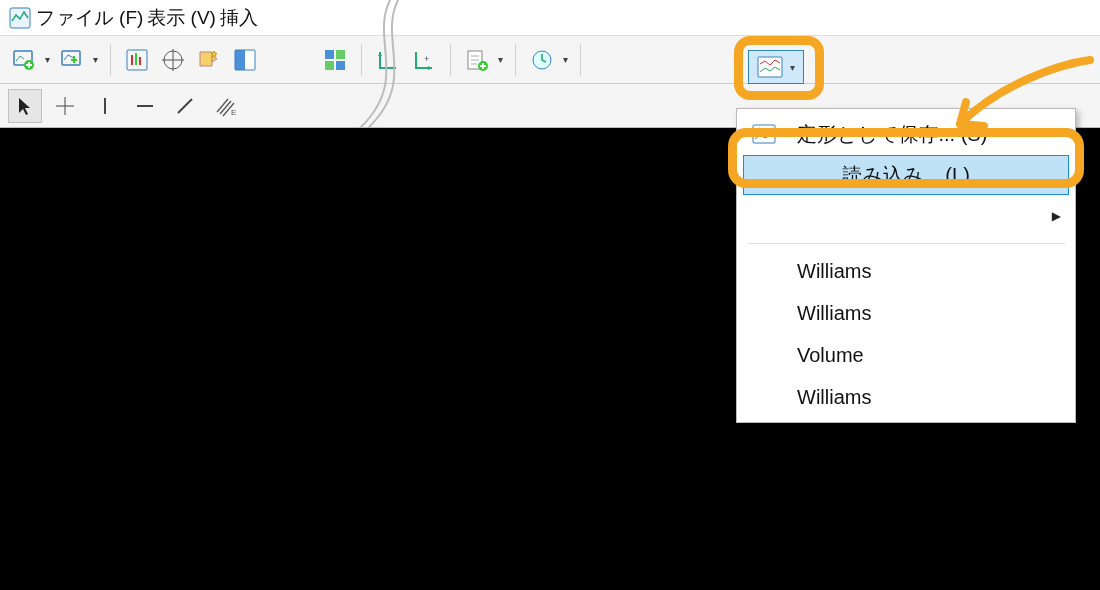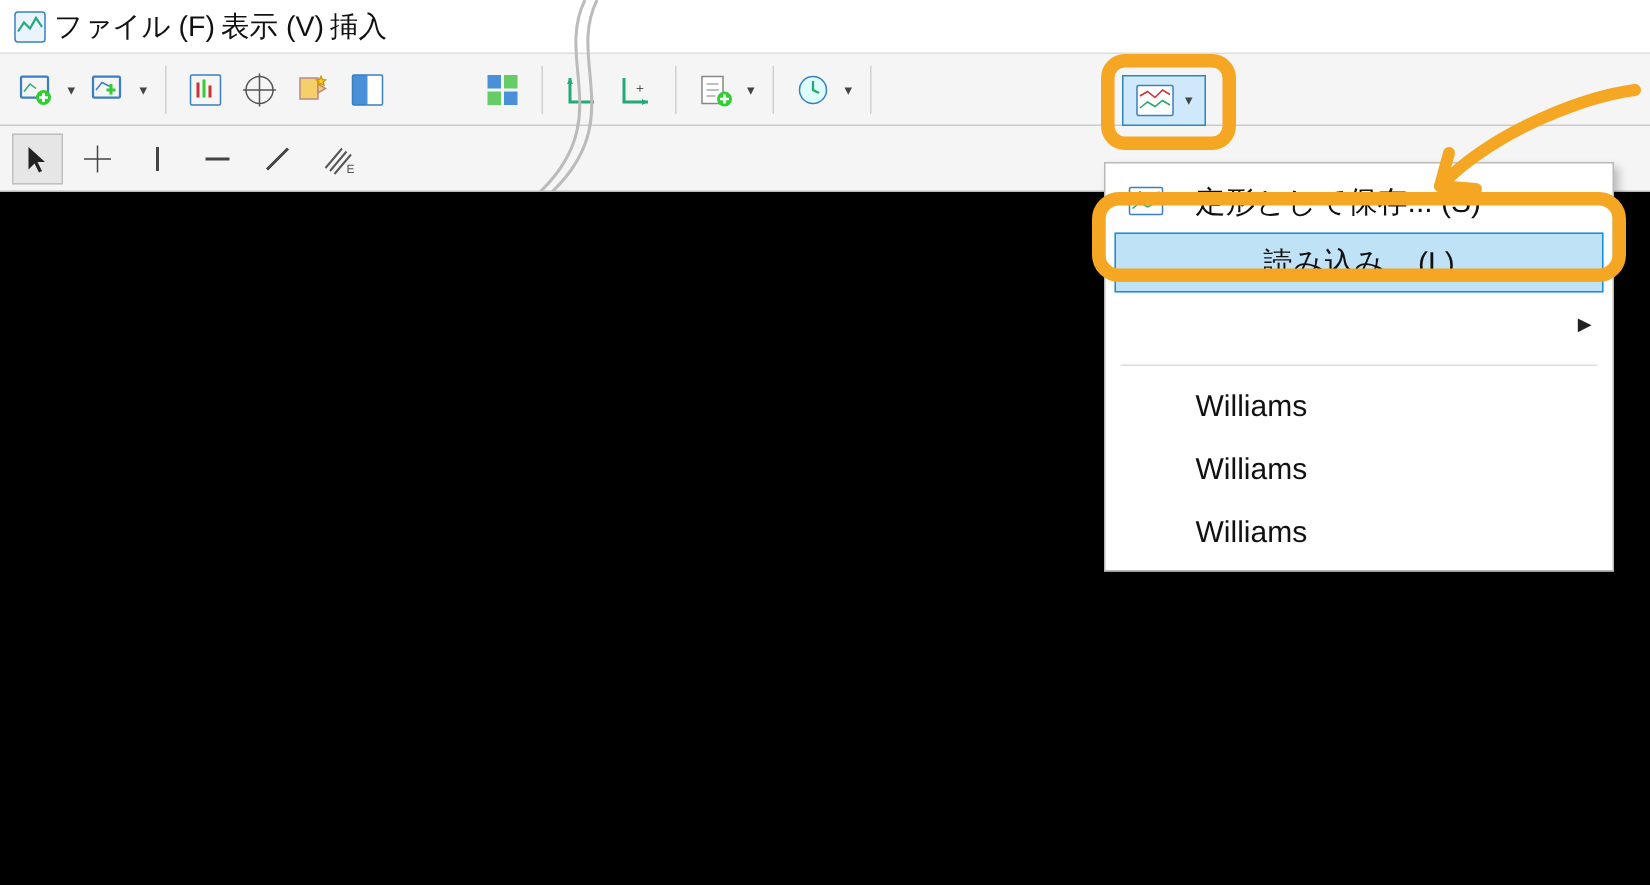--- a/index.html
+++ b/index.html
@@ -345,20 +345,23 @@
     <span class="sub-arrow">▶</span>
   </div>
   <div class="hr"></div>
   <div class="item">
       <span>Williams</span>
     </div>
   <div class="item">
       <span>Williams</span>
     </div>
   <div class="item">
+      <span>Volume</span>
+    </div>
+  <div class="item">
       <span>Williams</span>
     </div>
 </div>
 
 <div class="orange-ring ring-btn"></div>
 <div class="orange-ring ring-item"></div>
 
 <svg class="arrow" width="160" height="90">
   <path d="M150 6 C 120 10, 60 30, 20 70" stroke="#f5a623" stroke-width="8" fill="none" stroke-linecap="round"></path>
   <path d="M20 70 l6 -22 M20 70 l24 2" stroke="#f5a623" stroke-width="8" fill="none" stroke-linecap="round"></path>

